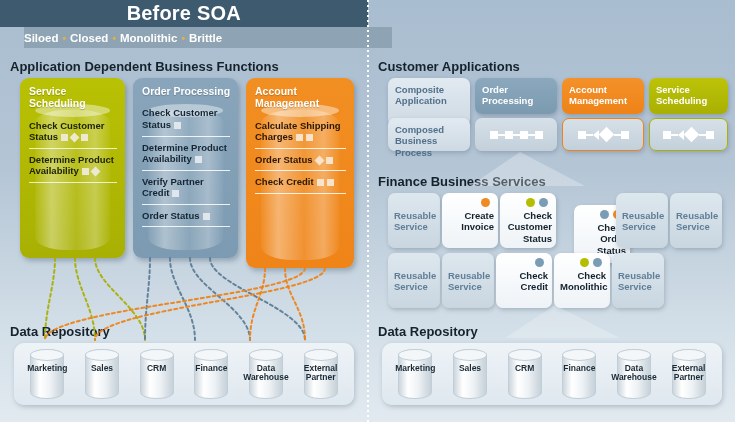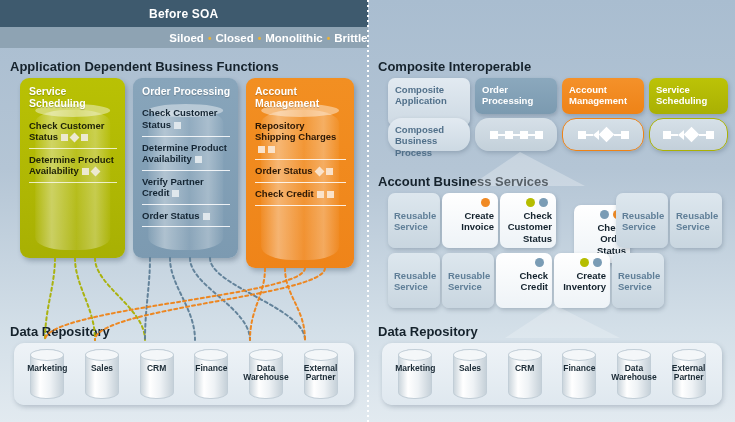--- a/index.html
+++ b/index.html
@@ -10,29 +10,29 @@
     overflow: hidden;
     position: relative;
   }
   .stage { position: relative; width: 735px; height: 422px; }
 
   
   .hdr-main {
     position: absolute; top: 0; height: 27px; width: 50%;
     background: #3e5a6e; color: #ffffff;
     display: flex; align-items: center; justify-content: center;
-    font-size: 12px; font-weight: bold; letter-spacing: .2px;
+    font-size: 20px; font-weight: bold; letter-spacing: .2px;
   }
   .hdr-main.left { left: 0; }
   .hdr-main.right { left: 50%; }
   .hdr-sub {
     position: absolute; top: 27px; height: 21px; width: 50%;
     background: #8ea3b3; color: #ffffff;
-    display: flex; align-items: center; justify-content: flex-end;
-    font-size: 11.5px; font-weight: bold;
+    display: flex; align-items: center; justify-content: flex-start;
+    font-size: 11.5px; font-weight: bold; margin-left: 24px;
   }
   .hdr-sub.left { left: 0; }
   .hdr-sub.right { left: 50%; }
   .hdr-sub .dot { color: #e8b23a; margin: 0 4px; font-size: 10px; }
 
   .divider {
     position: absolute; left: 367px; top: 0; width: 2px; height: 422px;
     background-image: linear-gradient(to bottom, #ffffff 50%, transparent 50%);
     background-size: 2px 5px; z-index: 5;
   }
@@ -117,21 +117,21 @@
     box-shadow: 1px 2px 4px rgba(50,70,90,.28);
     font-size: 9.5px; font-weight: bold; line-height: 1.2;
     padding: 6px 0 0 7px; color: #ffffff;
   }
   .capp.pale { background: linear-gradient(to bottom,#e2eaf1,#cdd9e3); color:#51708a; }
   .capp.blue { background: linear-gradient(to bottom,#8ba8bd,#7b9ab0); }
   .capp.orange { background: linear-gradient(to bottom,#f4912a,#ee8317); }
   .capp.green { background: linear-gradient(to bottom,#bcc307,#a9b003); color:#ffffff; }
 
   .proc {
-    position: absolute; border-radius: 14px;
+    position: absolute; border-radius: 7px;
     background: linear-gradient(to bottom,#d6e0e8,#c3d0da);
     box-shadow: 1px 2px 4px rgba(50,70,90,.25);
     display: flex; align-items: center; justify-content: center;
   }
   .proc.pale { background: linear-gradient(to bottom,#e2eaf1,#cdd9e3); display:block;
                font-size:9.5px; font-weight:bold; color:#51708a; padding:6px 0 0 7px; line-height:1.2; }
   .proc.b-orange { border: 1.5px solid #ee8317; }
   .proc.b-green { border: 1.5px solid #aab104; }
   .flow { display: flex; align-items: center; }
   .flow .n { width: 8px; height: 8px; background: #ffffff; }
@@ -199,21 +199,21 @@
           <div class="silo-item"><span>Check Customer Status</span><span class="mk sq"></span></div>
           <div class="silo-item"><span>Determine Product Availability</span><span class="mk sq"></span></div>
           <div class="silo-item"><span>Verify Partner Credit</span><span class="mk sq"></span></div>
           <div class="silo-item"><span>Order Status</span><span class="mk sq"></span></div>
         </div>
       </div>
       <div class="silo orange" style="left: 246px; top: 78px; width: 108px; height: 190px;">
         <div class="cyl"></div>
         <div class="silo-title">Account Management</div>
         <div class="silo-list">
-          <div class="silo-item"><span>Repository Shipping Charges</span><span class="mk sq"></span><span class="mk sq"></span></div>
+          <div class="silo-item"><span>Calculate Shipping Charges</span><span class="mk sq"></span><span class="mk sq"></span></div>
           <div class="silo-item"><span>Order Status</span><span class="mk dm"></span><span class="mk sq"></span></div>
           <div class="silo-item"><span>Check Credit</span><span class="mk sq"></span><span class="mk sq"></span></div>
         </div>
       </div>
     </div>
 
   <div class="sec-title" style="left:10px;top:324px;width:350px;">Data Repository</div>
   <div class="repo-box" style="left:14px;top:343px;width:340px;height:62px;">
     <div class="repo-row" id="left-dbs">
         <div class="db">
@@ -236,21 +236,21 @@
           <div class="can"></div>
           <div class="lbl">Data Warehouse</div>
         </div>
         <div class="db">
           <div class="can"></div>
           <div class="lbl">External Partner</div>
         </div>
       </div>
   </div>
 
-  <div class="sec-title" style="left:378px;top:59px;width:350px;">Composite Interoperable</div>
+  <div class="sec-title" style="left:378px;top:59px;width:350px;">Customer Applications</div>
   <div id="capps">
       <div class="capp pale" style="left: 388px; top: 78px; width: 82px; height: 48px;"><span>Composite Application</span></div>
       <div class="capp blue" style="left: 475px; top: 78px; width: 82px; height: 36px;"><span>Order Processing</span></div>
       <div class="capp orange" style="left: 562px; top: 78px; width: 82px; height: 36px;"><span>Account Management</span></div>
       <div class="capp green" style="left: 649px; top: 78px; width: 79px; height: 36px;"><span>Service Scheduling</span></div>
     </div>
   <div id="procs">
       <div class="proc pale" style="left: 388px; top: 118px; width: 82px; height: 33px;"><span>Composed Business Process</span></div>
       <div class="proc" style="left: 475px; top: 118px; width: 82px; height: 33px;">
         <div class="flow">
@@ -278,21 +278,21 @@
           <span class="n"></span>
           <span class="ln"></span>
           <span class="arw"></span>
           <span class="dia"></span>
           <span class="ln"></span>
           <span class="n"></span>
         </div>
       </div>
     </div>
 
-  <div class="sec-title" style="left:378px;top:174px;width:350px;">Account Business Services</div>
+  <div class="sec-title" style="left:378px;top:174px;width:350px;">Finance Business Services</div>
   <div id="svcs1">
       <div class="svc idle" style="left: 388px; top: 193px; width: 52px; height: 55px;">
         <div class="dots"></div>
         <div>Reusable Service</div>
       </div>
       <div class="svc act" style="left: 442px; top: 193px; width: 56px; height: 55px;">
         <div class="dots"><span class="d orange"></span></div>
         <div>Create Invoice</div>
       </div>
       <div class="svc act" style="left: 500px; top: 193px; width: 56px; height: 55px;">
@@ -320,21 +320,21 @@
       <div class="svc idle" style="left: 442px; top: 253px; width: 52px; height: 55px;">
         <div class="dots"></div>
         <div>Reusable Service</div>
       </div>
       <div class="svc act" style="left: 496px; top: 253px; width: 56px; height: 55px;">
         <div class="dots"><span class="d steel"></span></div>
         <div>Check Credit</div>
       </div>
       <div class="svc act" style="left: 554px; top: 253px; width: 56px; height: 55px;">
         <div class="dots"><span class="d olive"></span><span class="d steel"></span></div>
-        <div>Create Inventory</div>
+        <div>Check Monolithic</div>
       </div>
       <div class="svc idle" style="left: 612px; top: 253px; width: 52px; height: 55px;">
         <div class="dots"></div>
         <div>Reusable Service</div>
       </div>
     </div>
 
   <div class="sec-title" style="left:378px;top:324px;width:350px;">Data Repository</div>
   <div class="repo-box" style="left:382px;top:343px;width:340px;height:62px;">
     <div class="repo-row" id="right-dbs">

